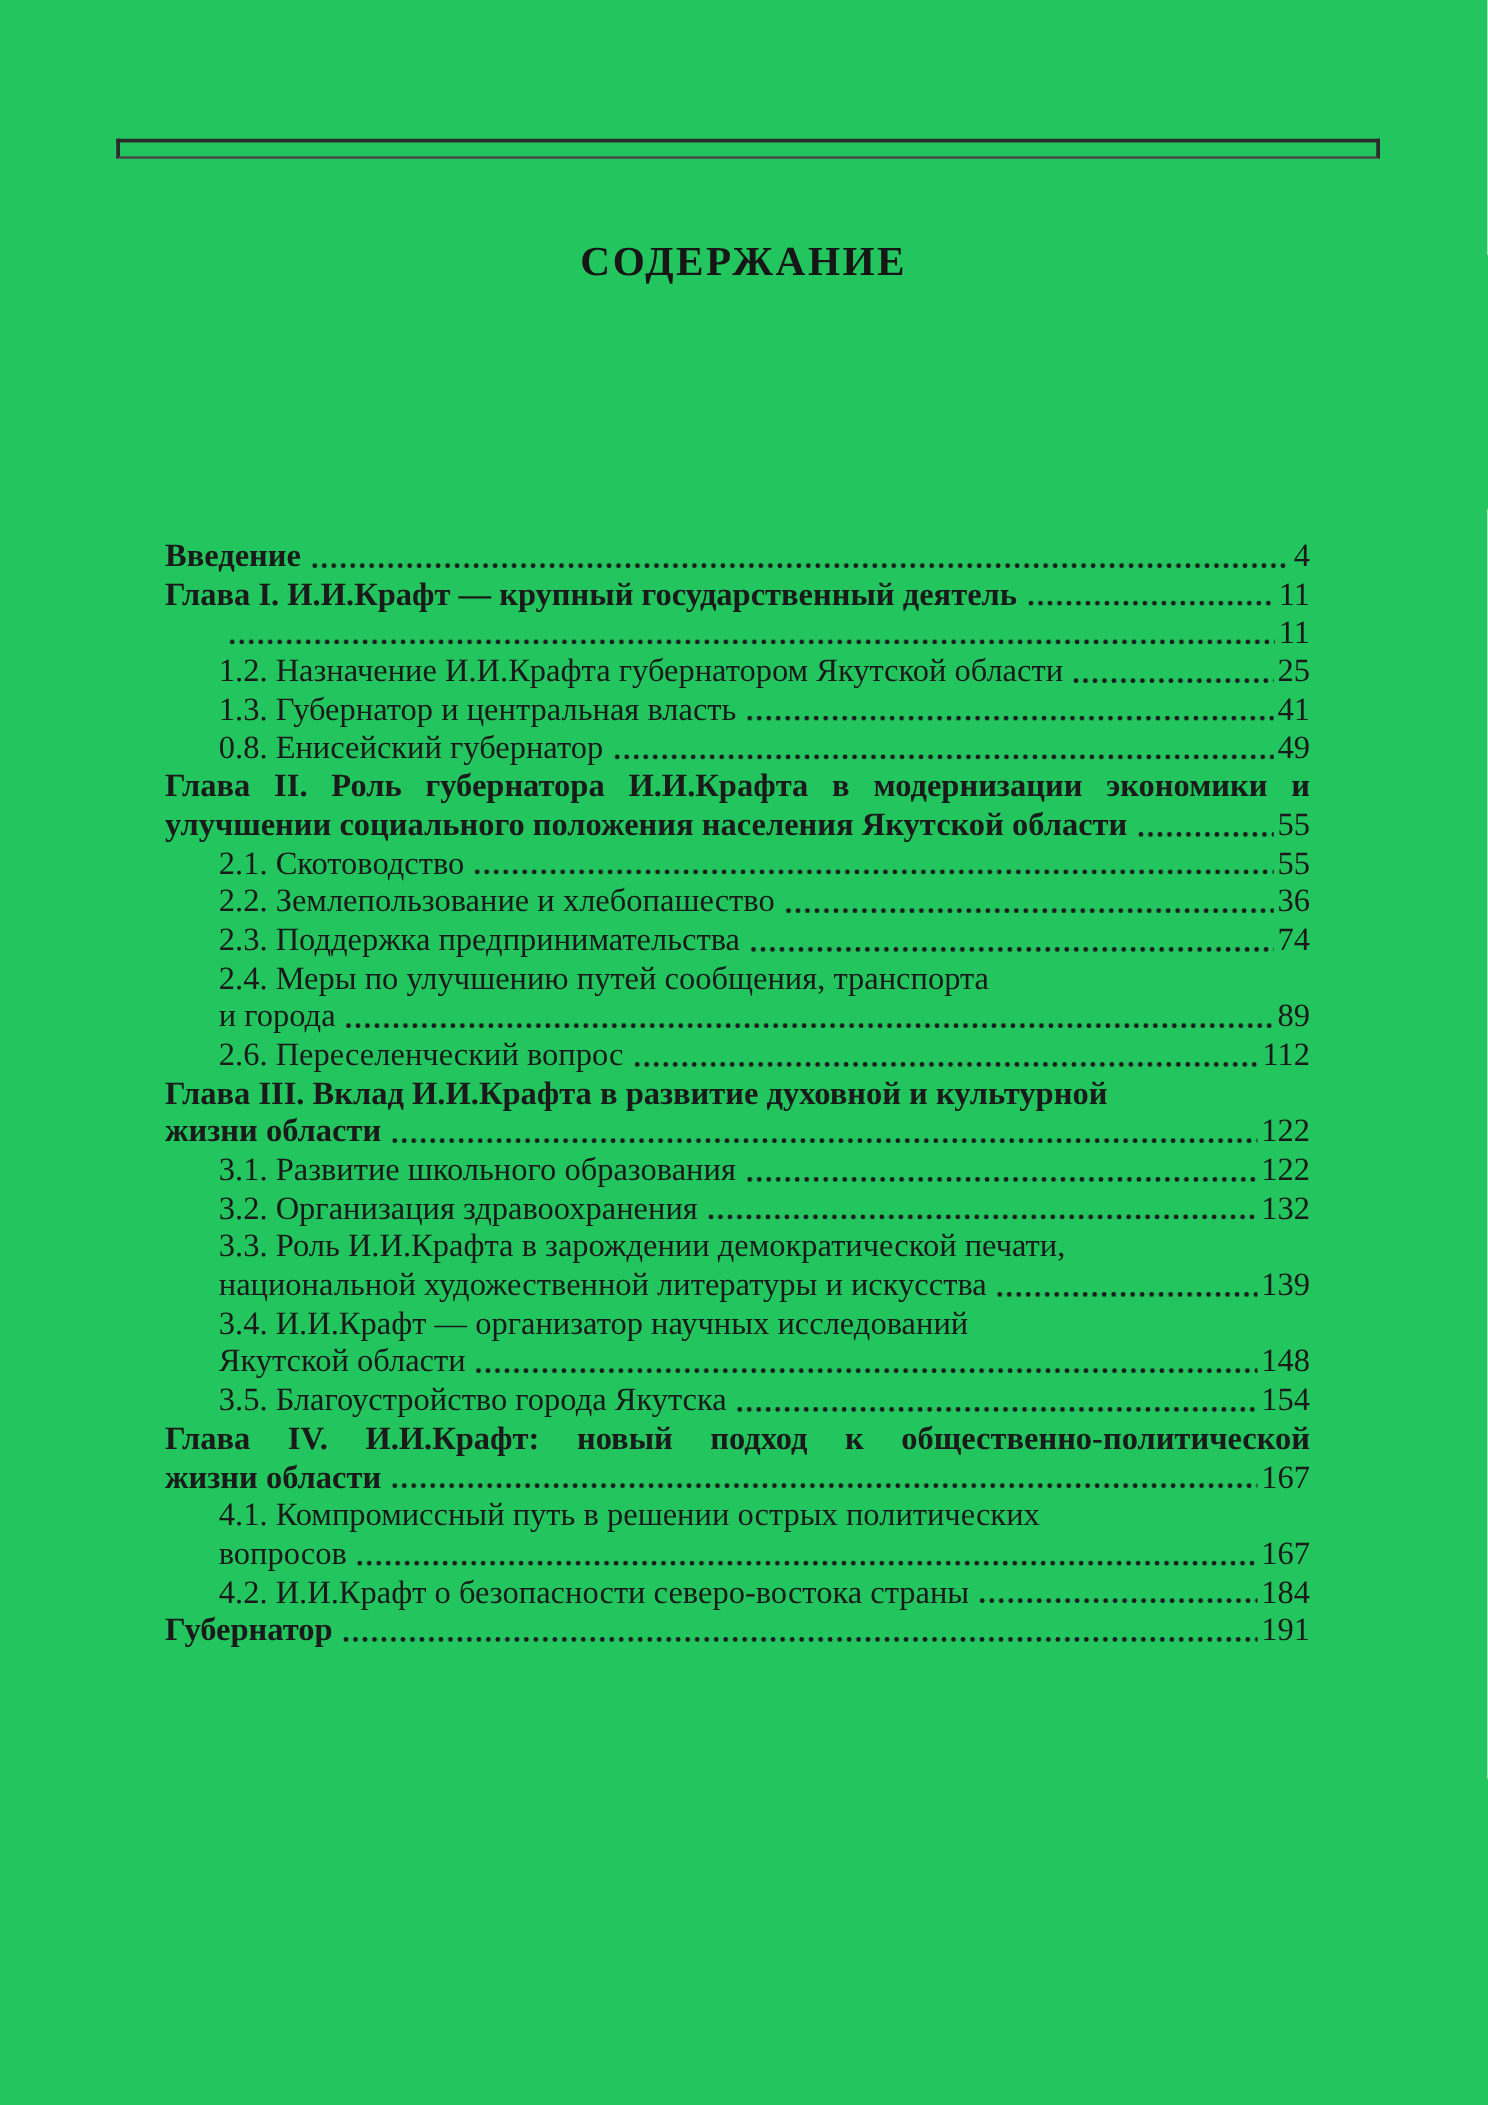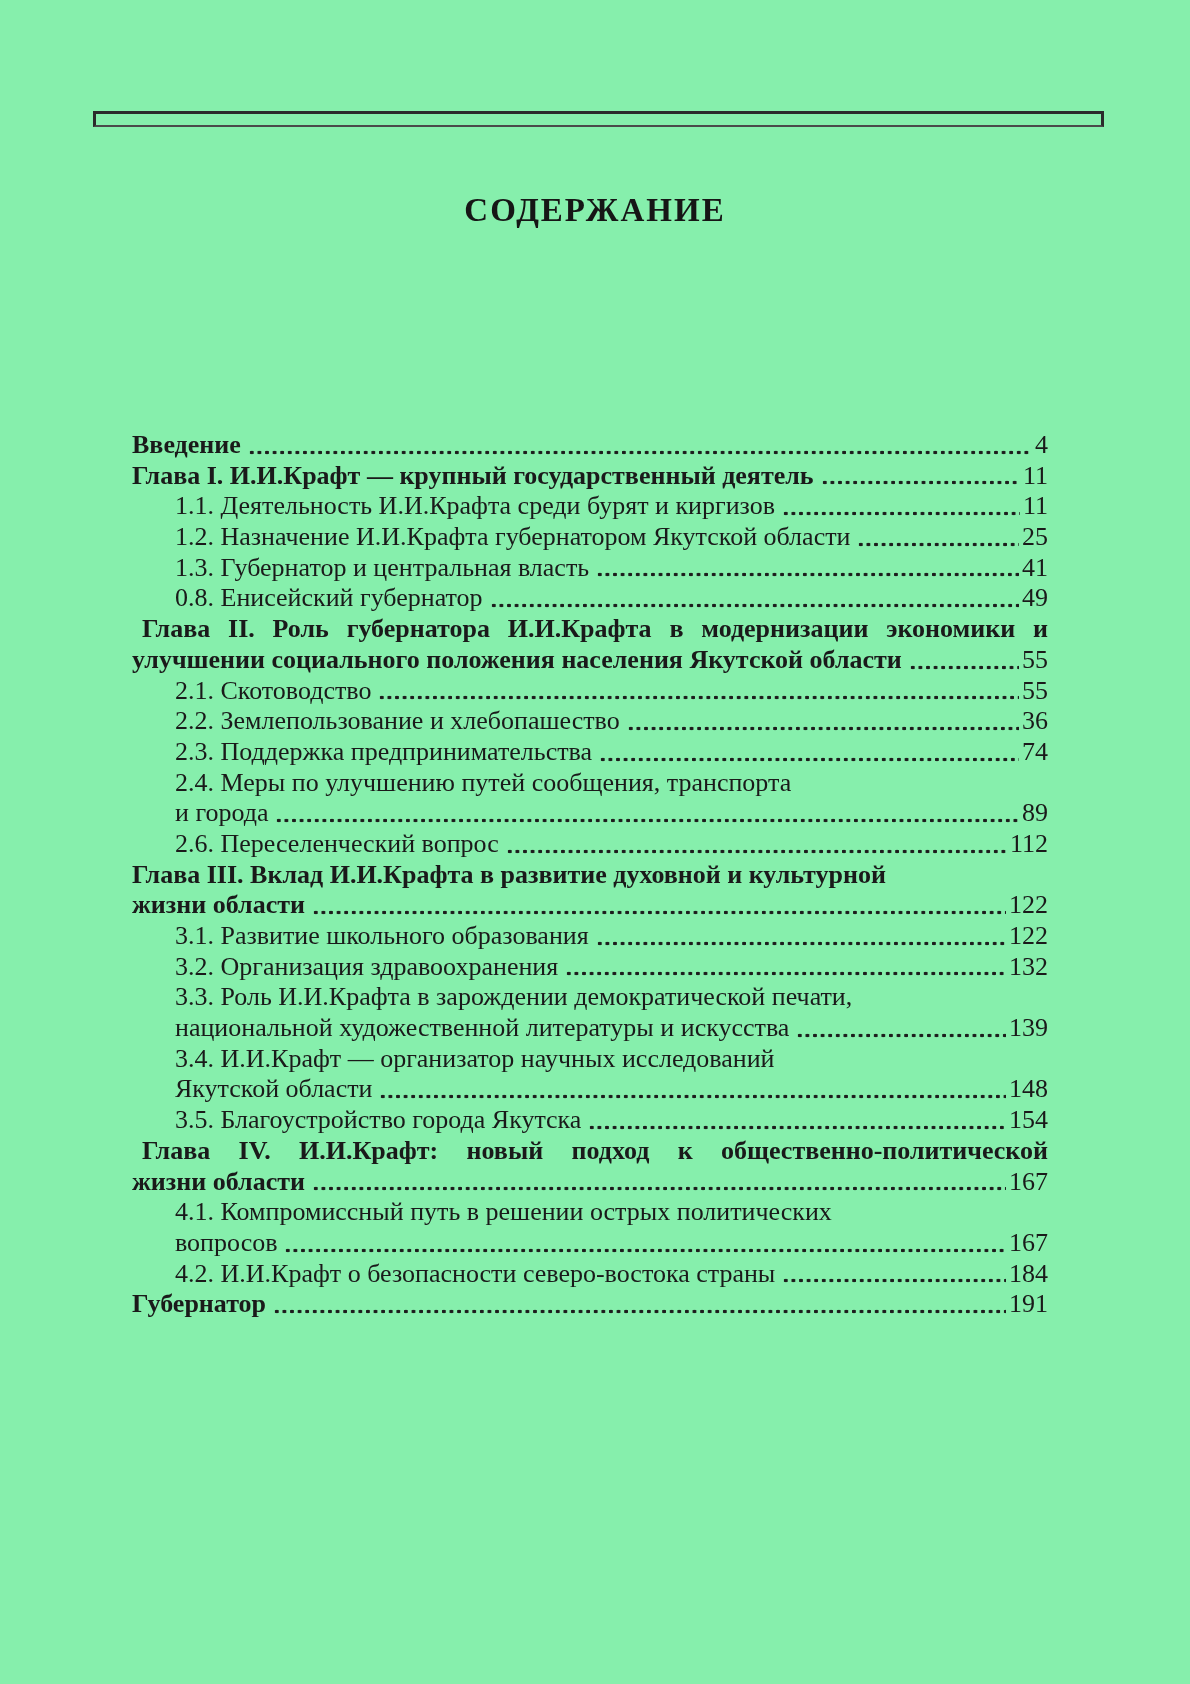--- a/index.html
+++ b/index.html
@@ -4,21 +4,21 @@
 <style>
   html, body {
     margin: 0;
     padding: 0;
     background: #ffffff;
   }
   .page {
     position: relative;
     width: 1190px;
     height: 1684px;
-    background: #86efac;
+    background: #22c55e;
     font-family: "Liberation Serif", "DejaVu Serif", serif;
     color: #1a1a1a;
     overflow: hidden;
   }
   
   .top-frame {
     position: absolute;
     left: 93px;
     top: 111px;
     width: 1005px;
@@ -53,21 +53,20 @@
     font-size: 26px;
   }
   .row.indent { padding-left: 43px; }
   .row.bold { font-weight: bold; }
   .txt { white-space: nowrap; text-align: center; }
   .row.justify .txt {
     flex: 1;
     white-space: normal;
     text-align: justify;
     text-align-last: justify;
-    margin-left: 10px;
   }
   .leader {
     flex: 1 1 auto;
     min-width: 14px;
     align-self: flex-end;
     height: 5px;
     margin: 0 3px 6px 7px;
     background-image: radial-gradient(circle, #1c1c1c 1.7px, rgba(0,0,0,0) 2.1px);
     background-size: 7.6px 5px;
     background-position: left center;
@@ -89,21 +88,20 @@
         <span class="txt">Введение</span>
         <span class="leader"></span>
         <span class="pg">4</span>
       </div>
       <div class="row bold">
         <span class="txt">Глава I. И.И.Крафт — крупный государственный деятель</span>
         <span class="leader"></span>
         <span class="pg">11</span>
       </div>
       <div class="row indent">
-        <span class="txt">1.1. Деятельность И.И.Крафта среди бурят и киргизов</span>
         <span class="leader"></span>
         <span class="pg">11</span>
       </div>
       <div class="row indent">
         <span class="txt">1.2. Назначение И.И.Крафта губернатором Якутской области</span>
         <span class="leader"></span>
         <span class="pg">25</span>
       </div>
       <div class="row indent">
         <span class="txt">1.3. Губернатор и центральная власть</span>

